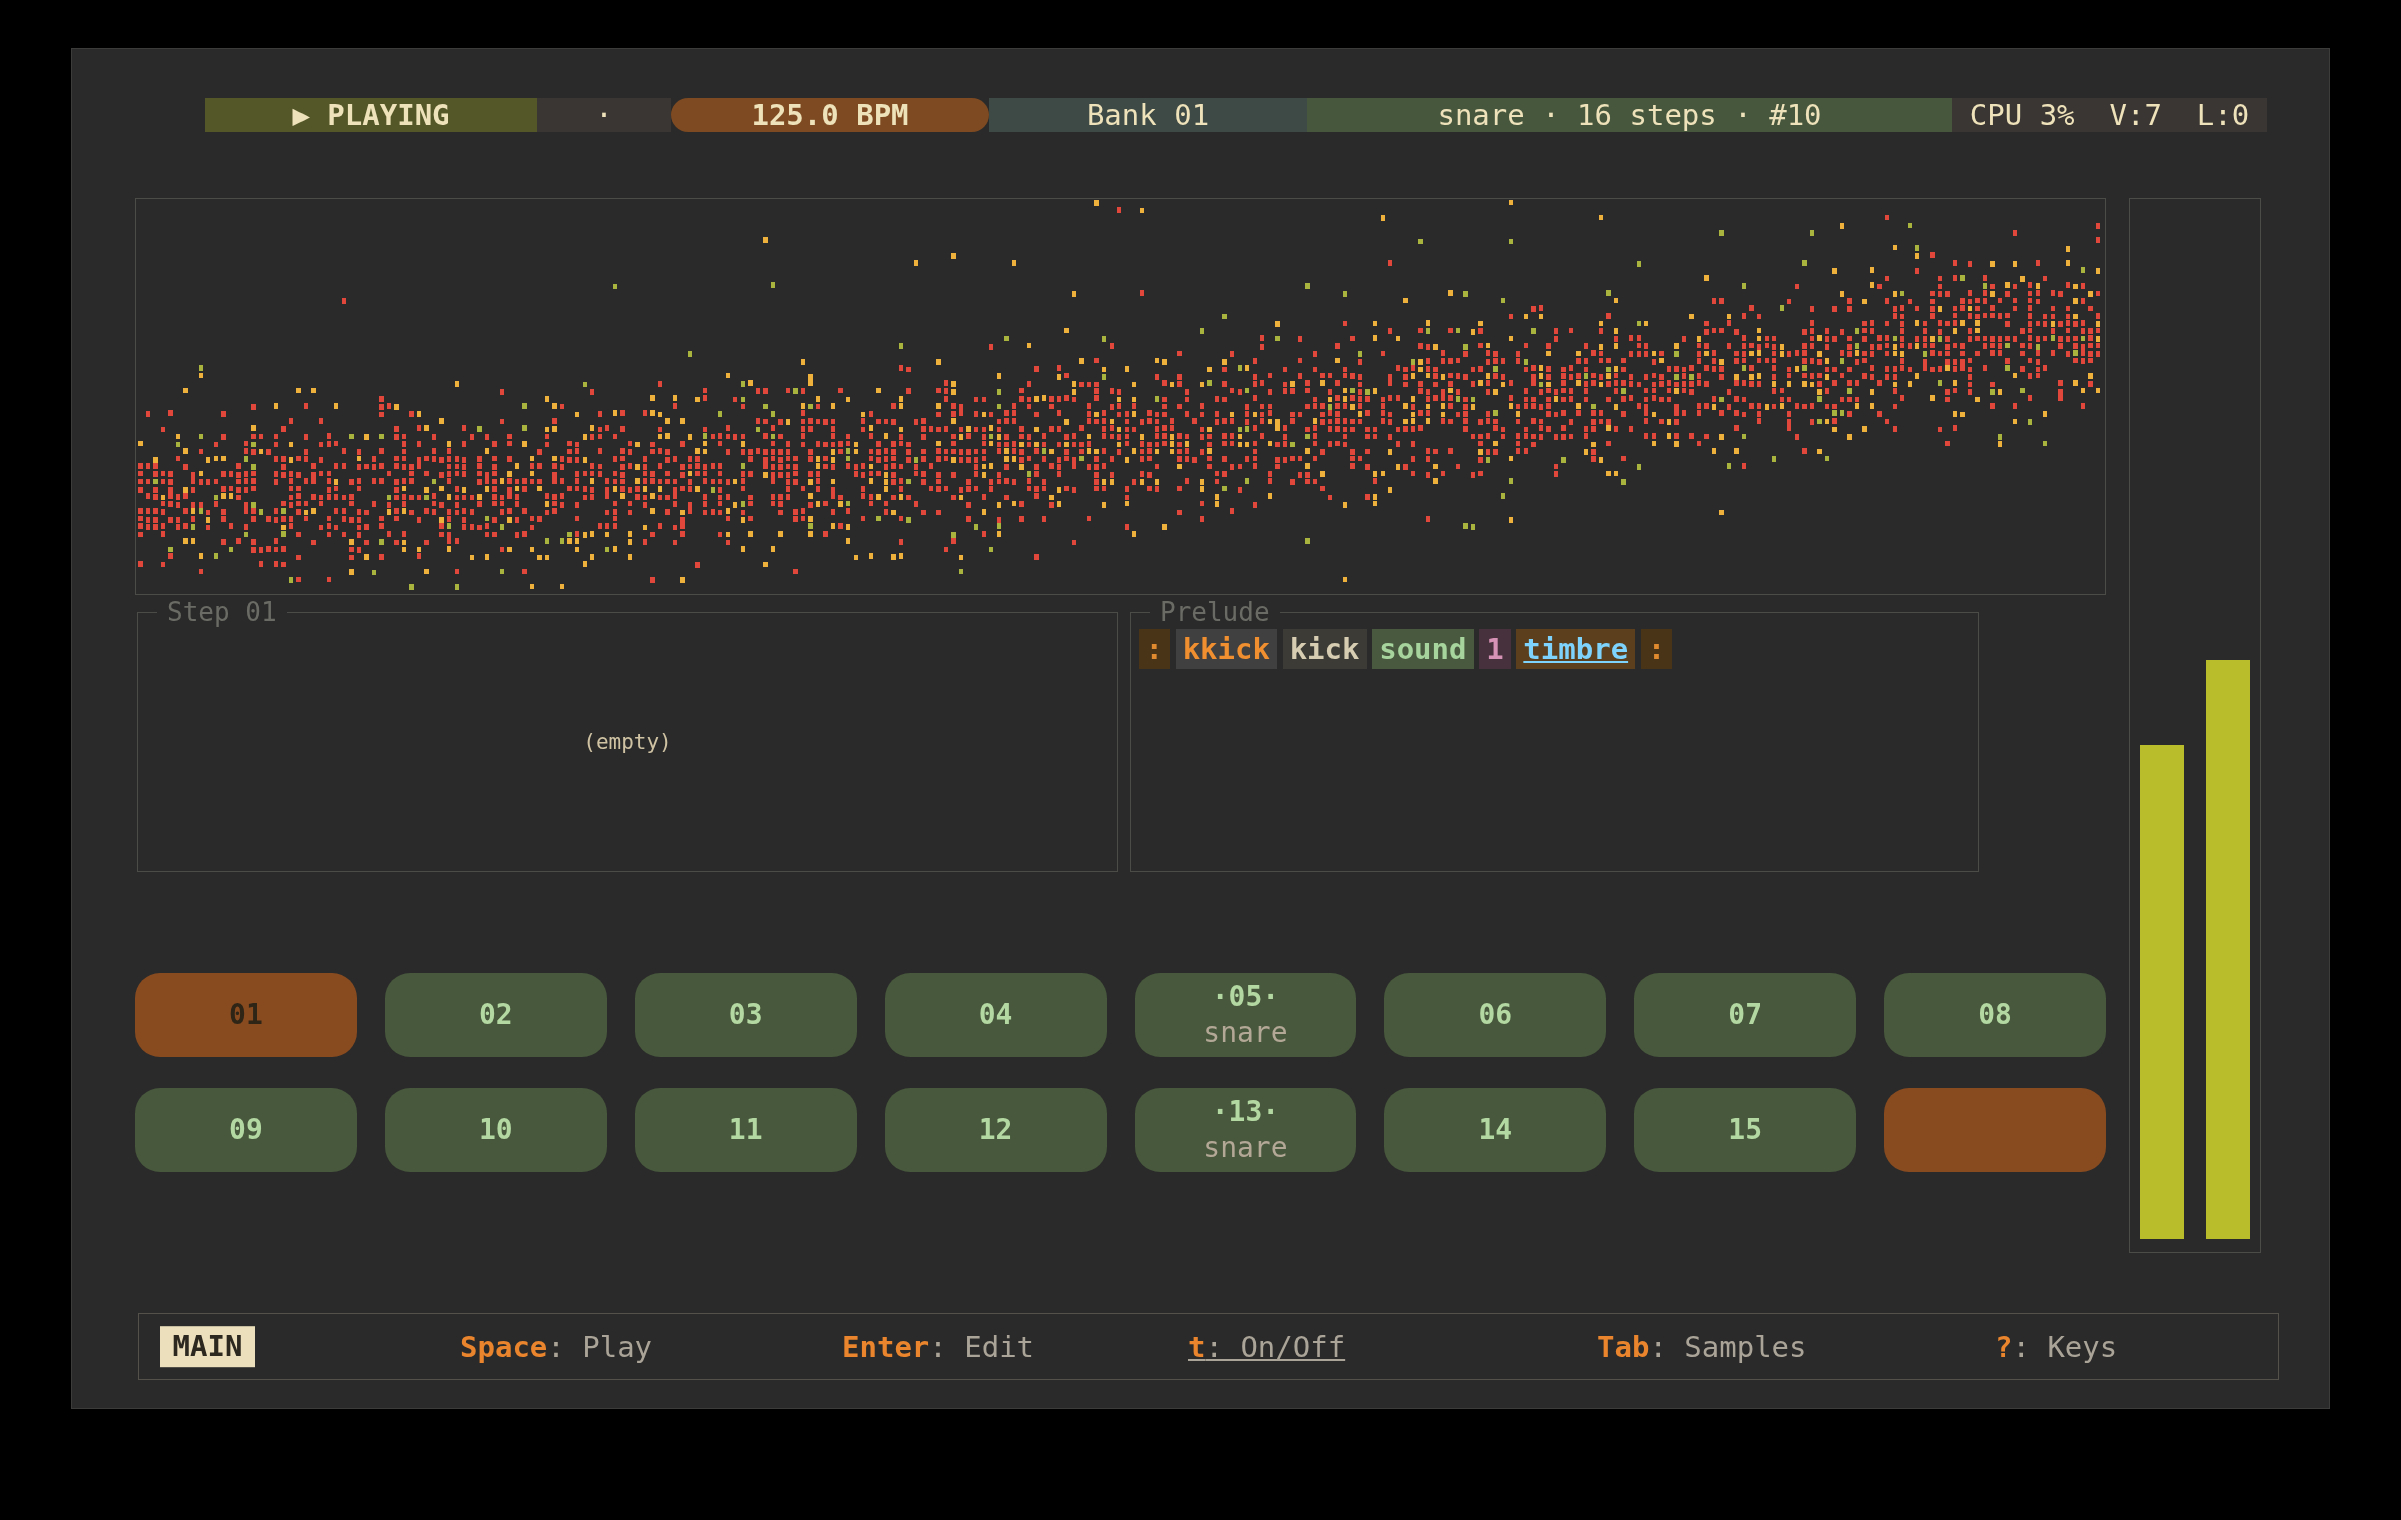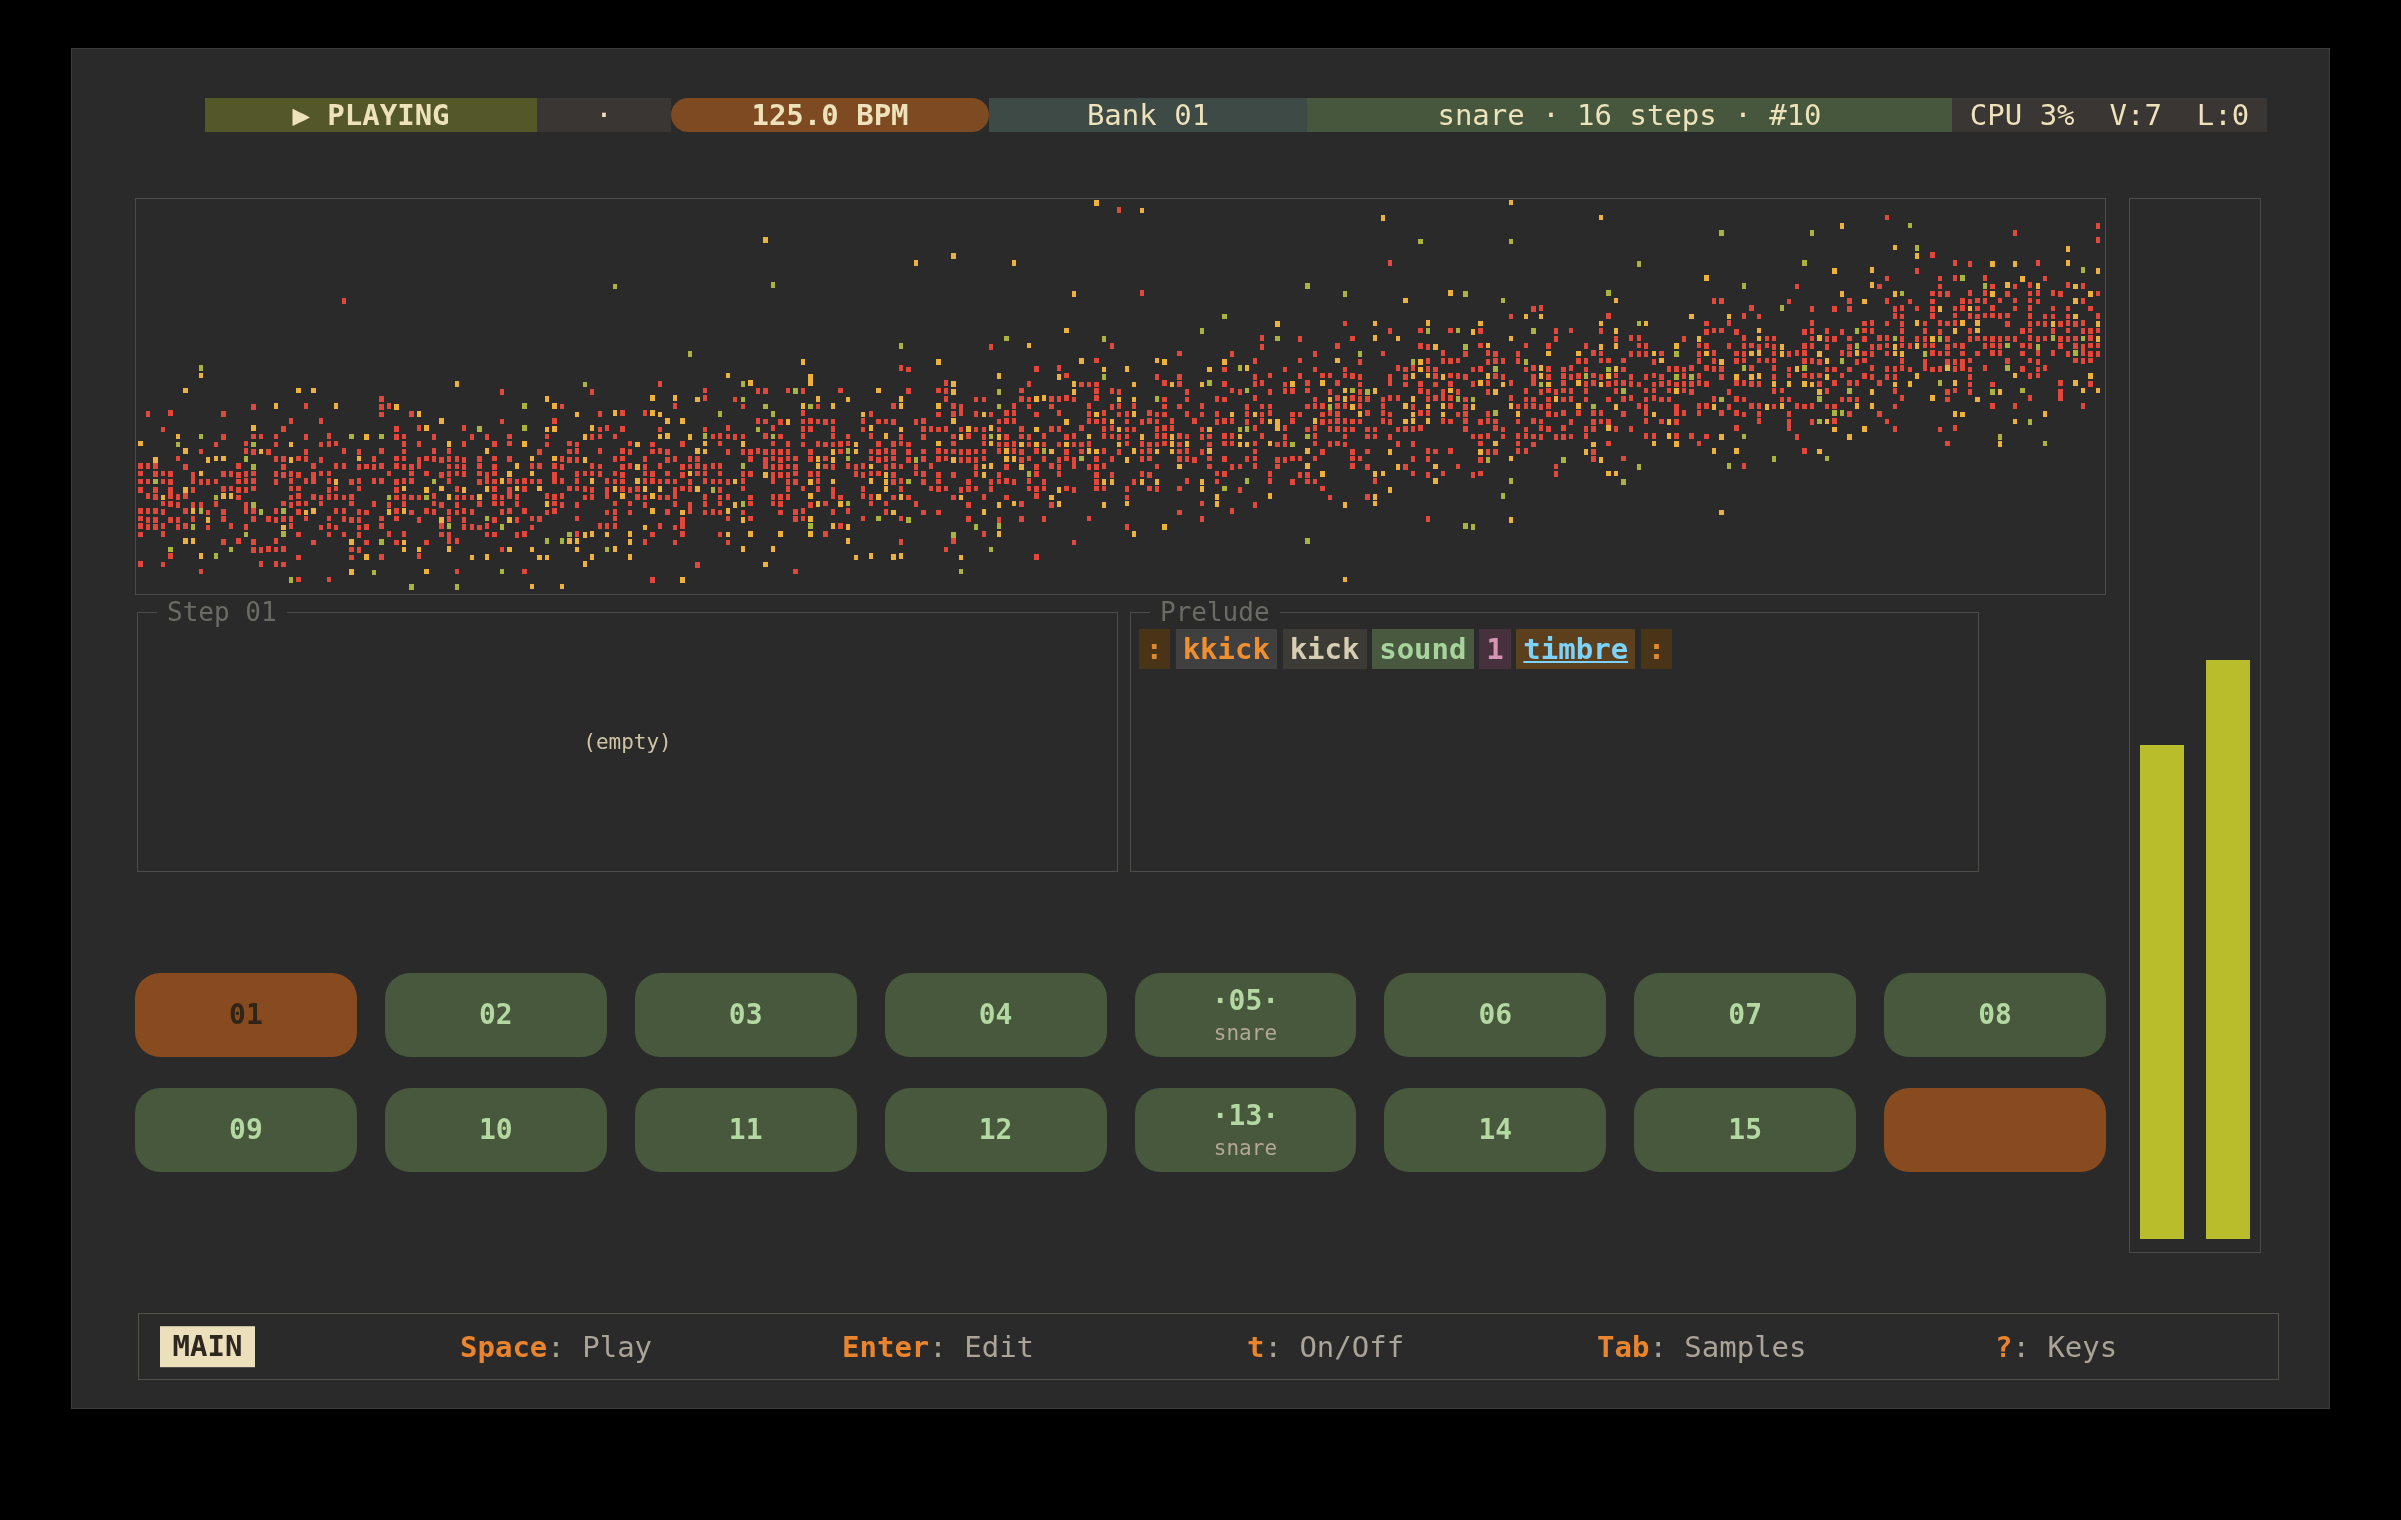--- a/index.html
+++ b/index.html
@@ -41,31 +41,31 @@
   .step-grid {
     position:absolute; left:63px; top:924px; width:1971px;
     display:grid; grid-template-columns:repeat(8,1fr);
     column-gap:28px; row-gap:31px;
   }
   .step-btn {
     height:84px; background:#47583c; color:#b4d8a2;
     display:flex; flex-direction:column; align-items:center; justify-content:center;
     font-size:28px; font-weight:bold; line-height:1.15; cursor:default;border-radius:25px;
   }
-  .step-btn .sub { font-size:21px; font-weight:normal; color:#b3a795; margin-top:3.8px; }
+  .step-btn .sub { font-size:28px; font-weight:normal; color:#b3a795; margin-top:3.8px; }
   .step-btn.current { background:#884b20; color:#2e2517; }
   
   .statusbar { position:absolute; left:66px; top:1264px; width:2141px; height:67px; border:1.3px solid #54504a; font-size:29px; }
   .mode-badge {
     position:absolute; left:21px; top:50%; transform:translateY(-50%);
     background:#ecdfbb; color:#2c2820; font-weight:bold; padding:3.8px 12.6px;
   }
   .hint { position:absolute; top:50%; transform:translateY(-50%); white-space:pre; color:#aaa397; }
   .hint .key { color:#ea852d; font-weight:bold; }
-  .h1 { left:321px; } .h2 { left:703px; } .h3 { left:1108px; } .h4 { left:1458px; } .h5 { left:1856px; }
+  .h1 { left:321px; } .h2 { left:703px; } .h3 { left:1049px;text-decoration:underline; } .h4 { left:1458px; } .h5 { left:1856px; }
 </style>
 </head>
 <body>
 
 <div class="window">
 
   <div class="topbar">
     <div class="seg seg-corner"></div>
     <div class="seg seg-playing"><span>▶ PLAYING</span></div>
     <div class="seg seg-dot"><span>·</span></div>

